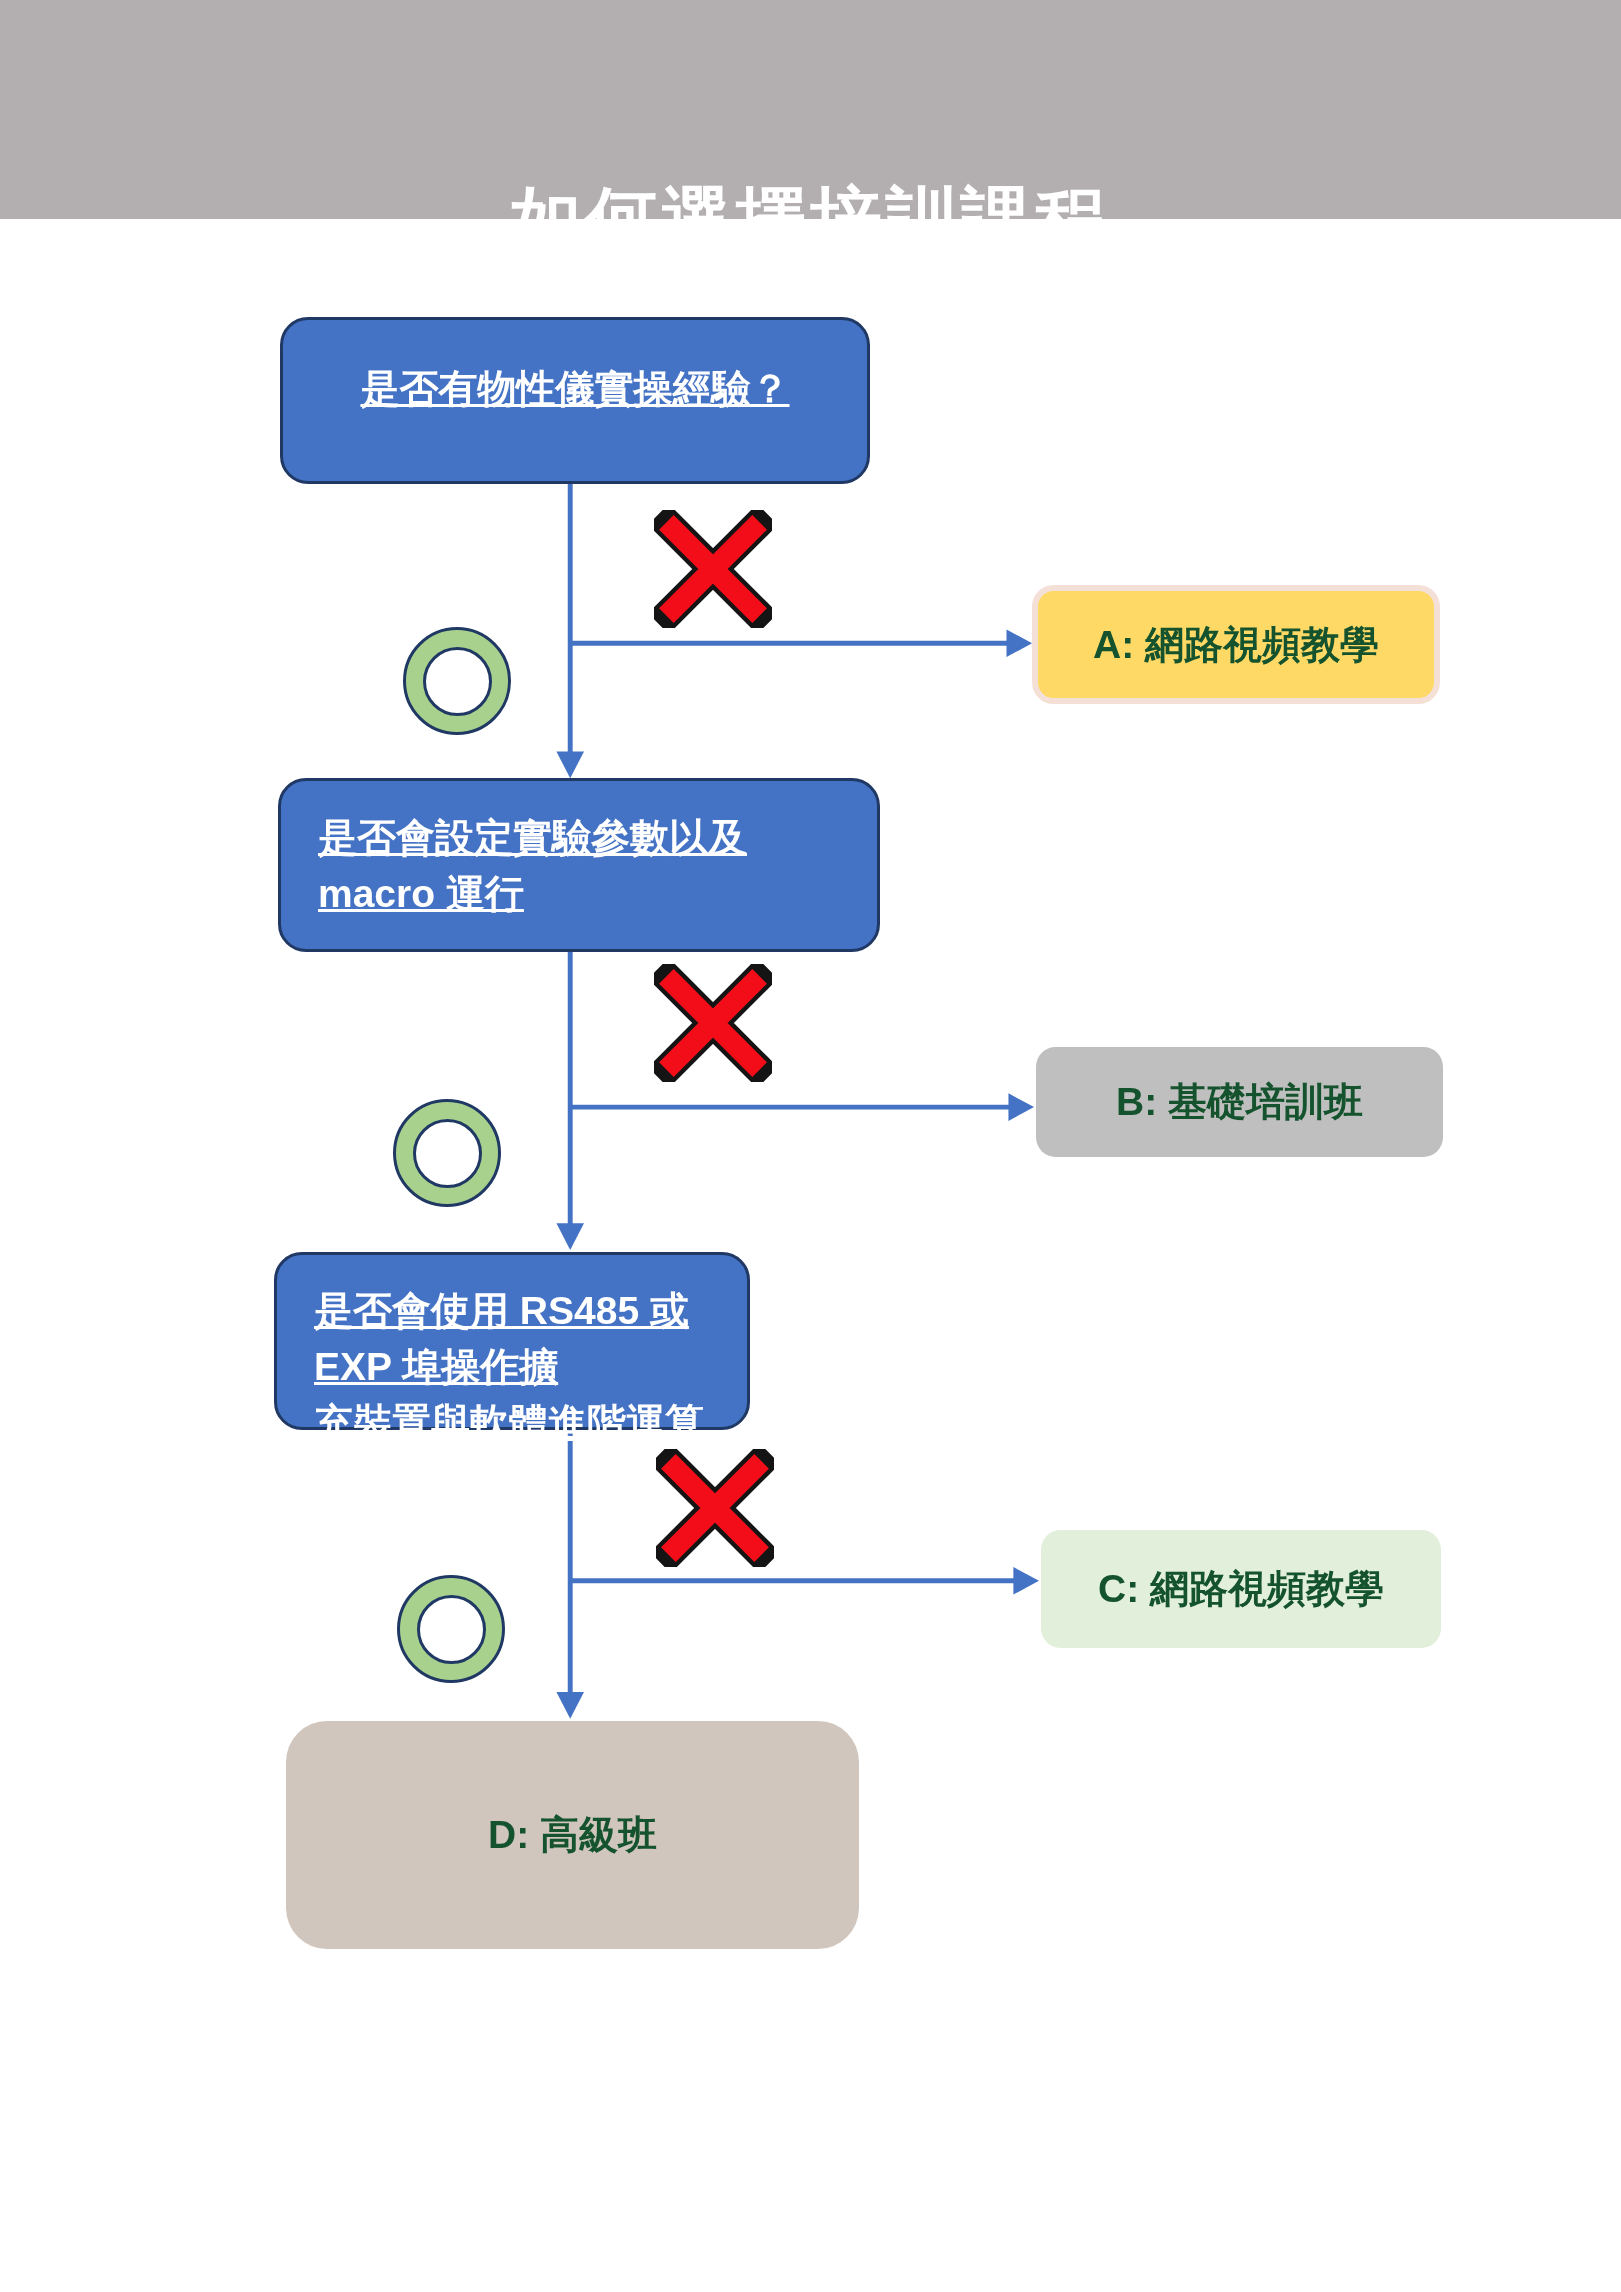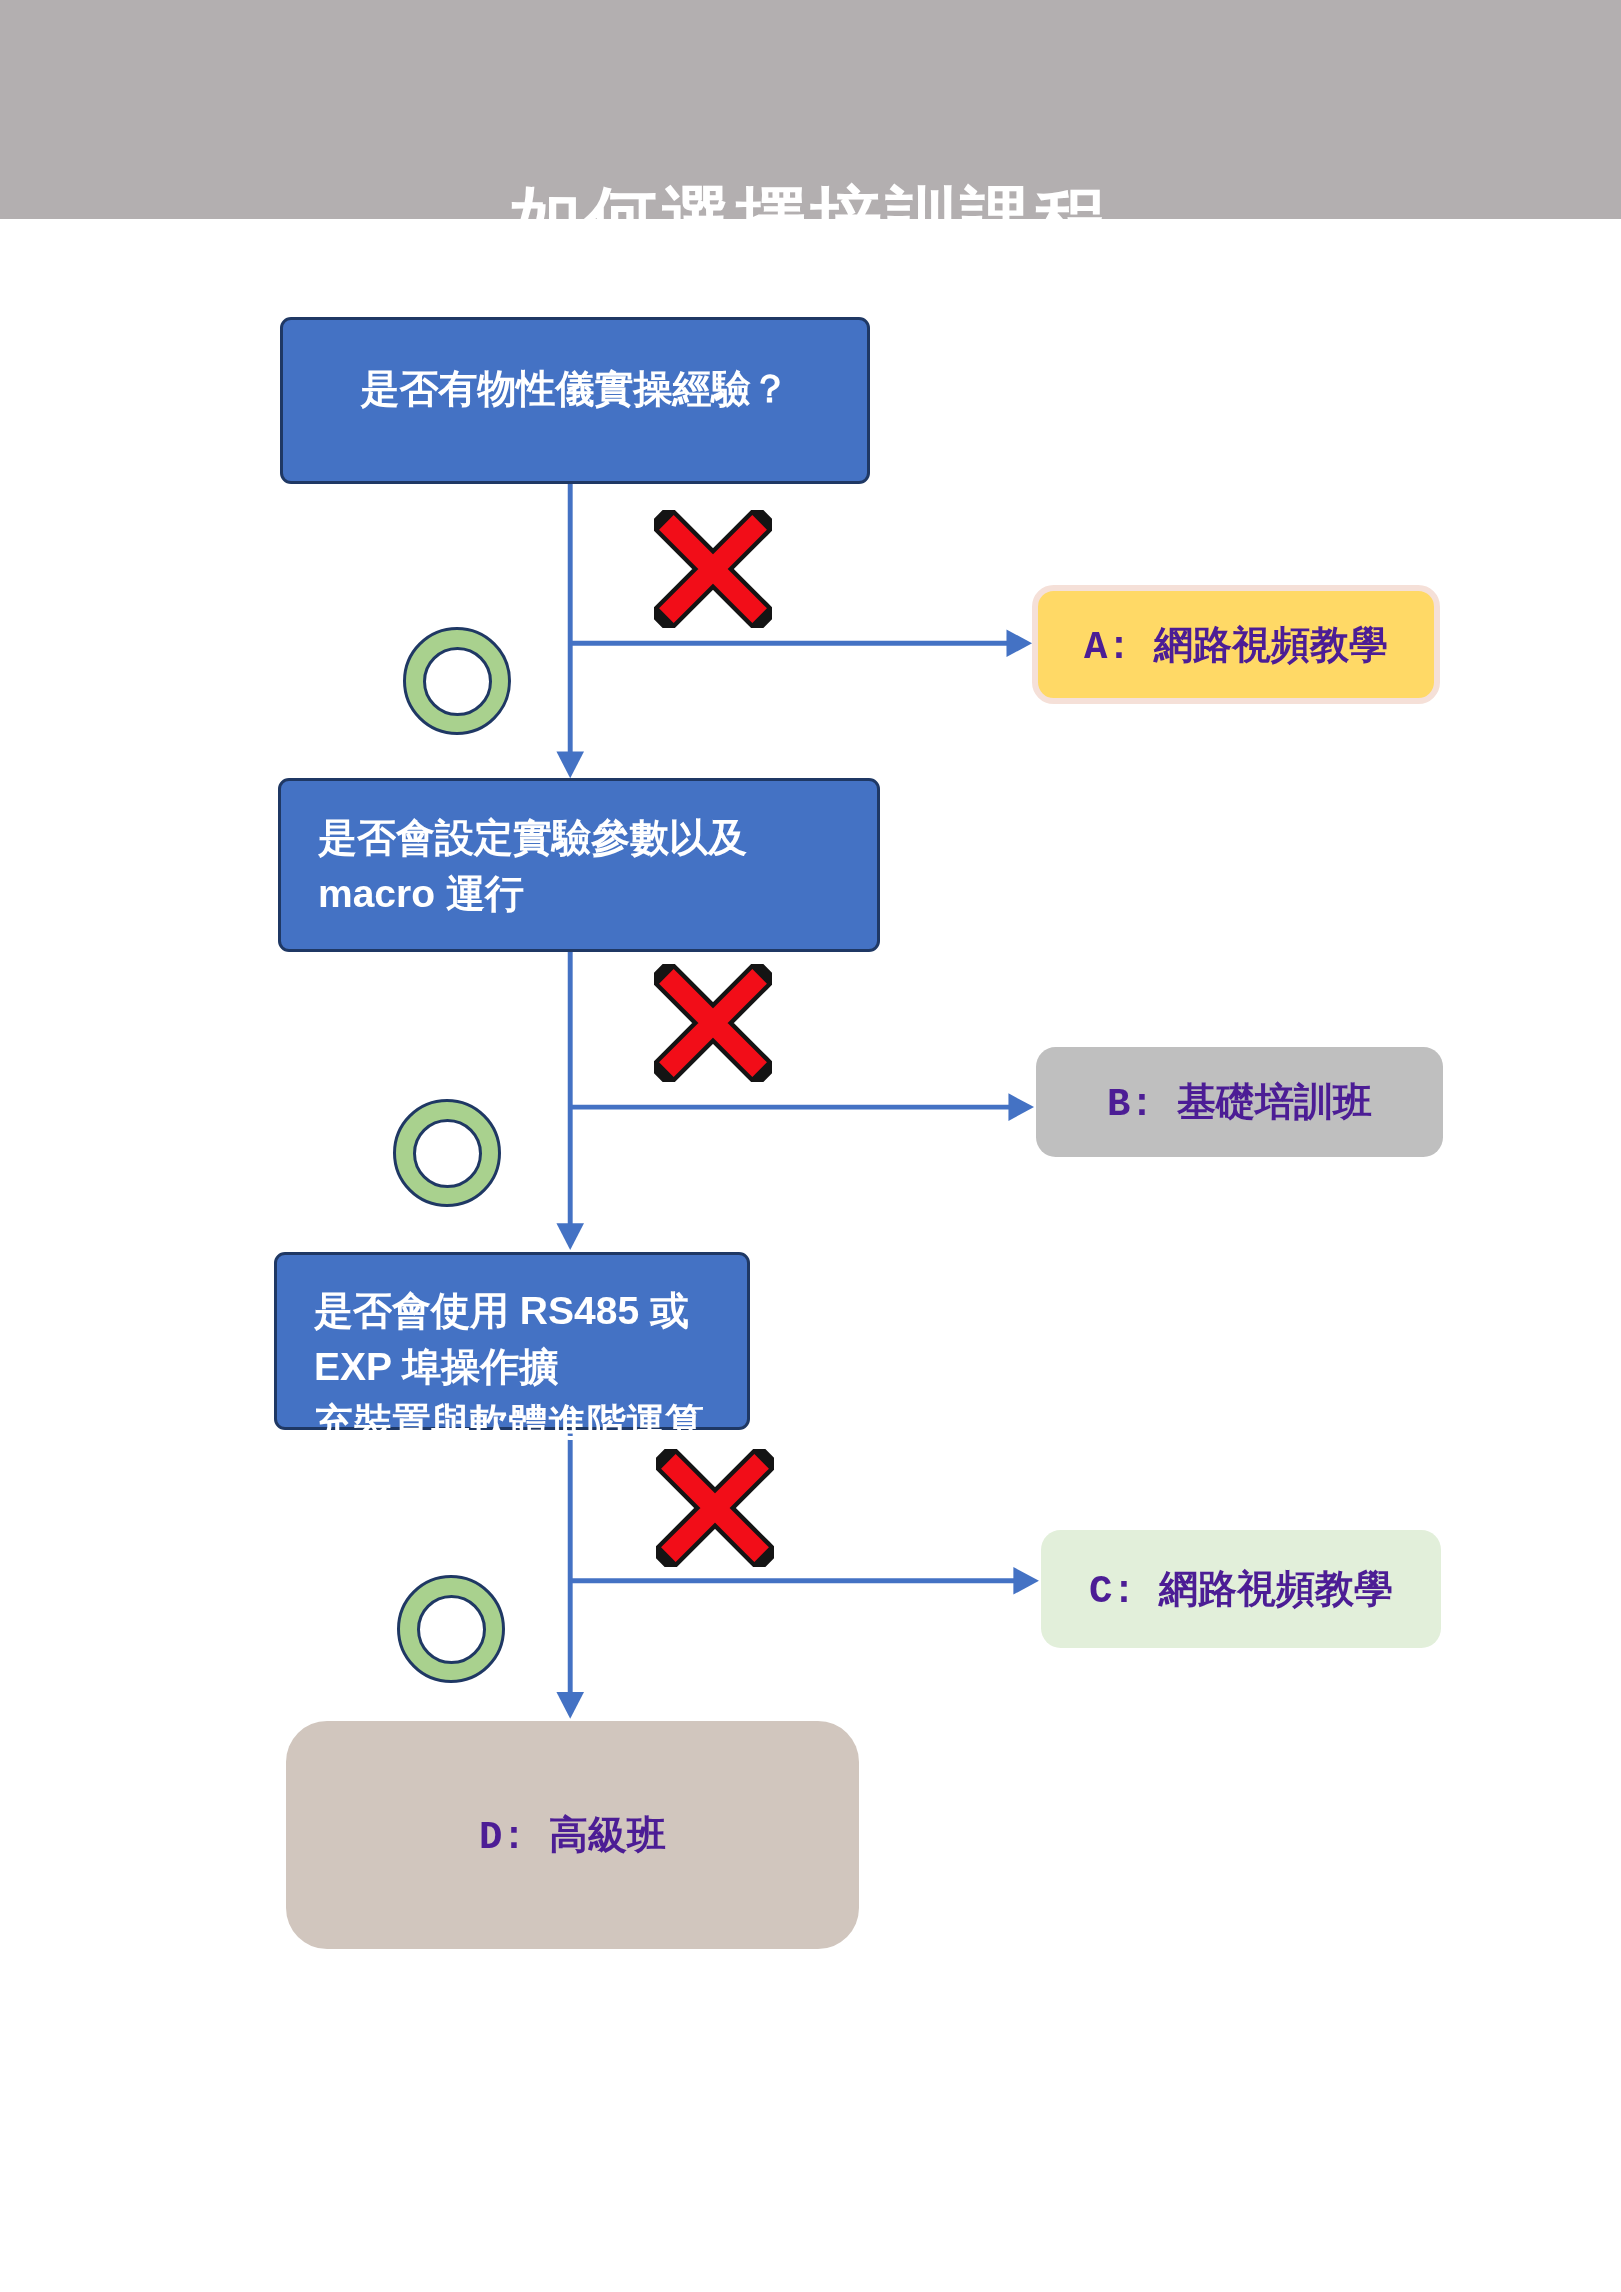--- a/index.html
+++ b/index.html
@@ -14,31 +14,31 @@
   }
   .header h1{
     margin:0;transform:translateY(49px);
     color:#ffffff;font-size:71px;font-weight:bold;letter-spacing:3.9px;white-space:nowrap;
   }
   
   .connectors{position:absolute;left:0;top:0;width:1621px;height:2292px;}
   
   .qbox{
     position:absolute;box-sizing:border-box;
-    background:#4472c4;border:3.9px solid #1f3864;border-radius:11px;
-    color:#ffffff;font-weight:bold;font-size:39px;line-height:56px;
+    background:#4472c4;border:3.9px solid #1f3864;border-radius:28px;
+    color:#ffffff;font-weight:bold;font-size:39px;line-height:56px;text-decoration:underline;
   }
   .qbox.centered{text-align:center;}
   #q1{left:280px;top:317px;width:590px;height:167px;padding-top:41px;}
   #q2{left:278px;top:778px;width:602px;height:174px;padding:28.6px 19.7px 0 37px;}
   #q3{left:274px;top:1252px;width:476px;height:178px;padding:27.6px 19.7px 0 37px;}
   
   .rbox{
     position:absolute;box-sizing:border-box;display:flex;align-items:center;justify-content:center;
-    color:#4c1d95;font-weight:bold;font-size:39px;white-space:nowrap;font-family:Liberation Mono, monospace;
+    color:#14532d;font-weight:bold;font-size:39px;white-space:nowrap;
   }
   #resA{left:1032px;top:585px;width:408px;height:119px;background:#ffd966;
         border:6.9px solid #f5e0d8;border-radius:21.7px;}
   #resB{left:1036px;top:1047px;width:407px;height:110px;background:#bfbfbf;border-radius:19.7px;}
   #resC{left:1041px;top:1530px;width:400px;height:118px;background:#e2efda;border-radius:19.7px;}
   #resD{left:286px;top:1721px;width:573px;height:228px;background:#d1c6be;border-radius:41px;}
   
   .ring{
     position:absolute;width:108px;height:108px;box-sizing:border-box;border-radius:50%;
     background:#a9d18e;border:3.9px solid #1f3864;display:flex;align-items:center;justify-content:center;

